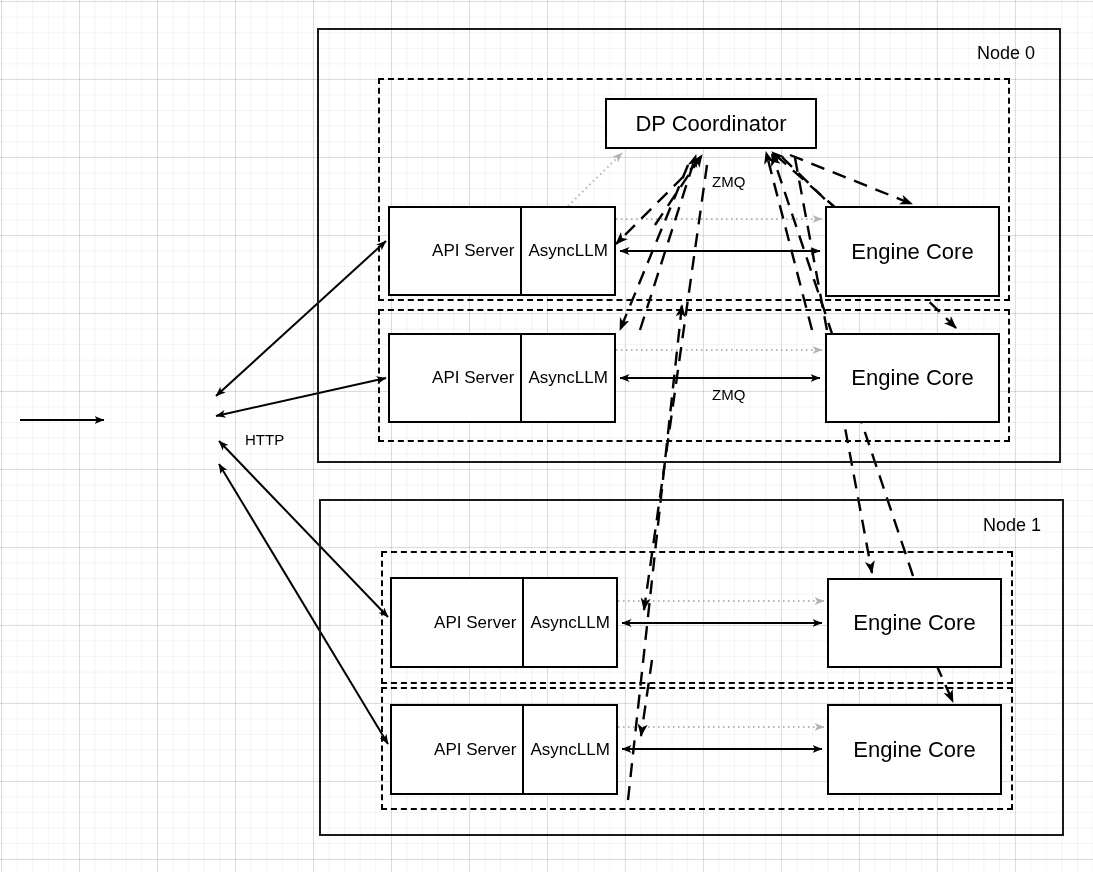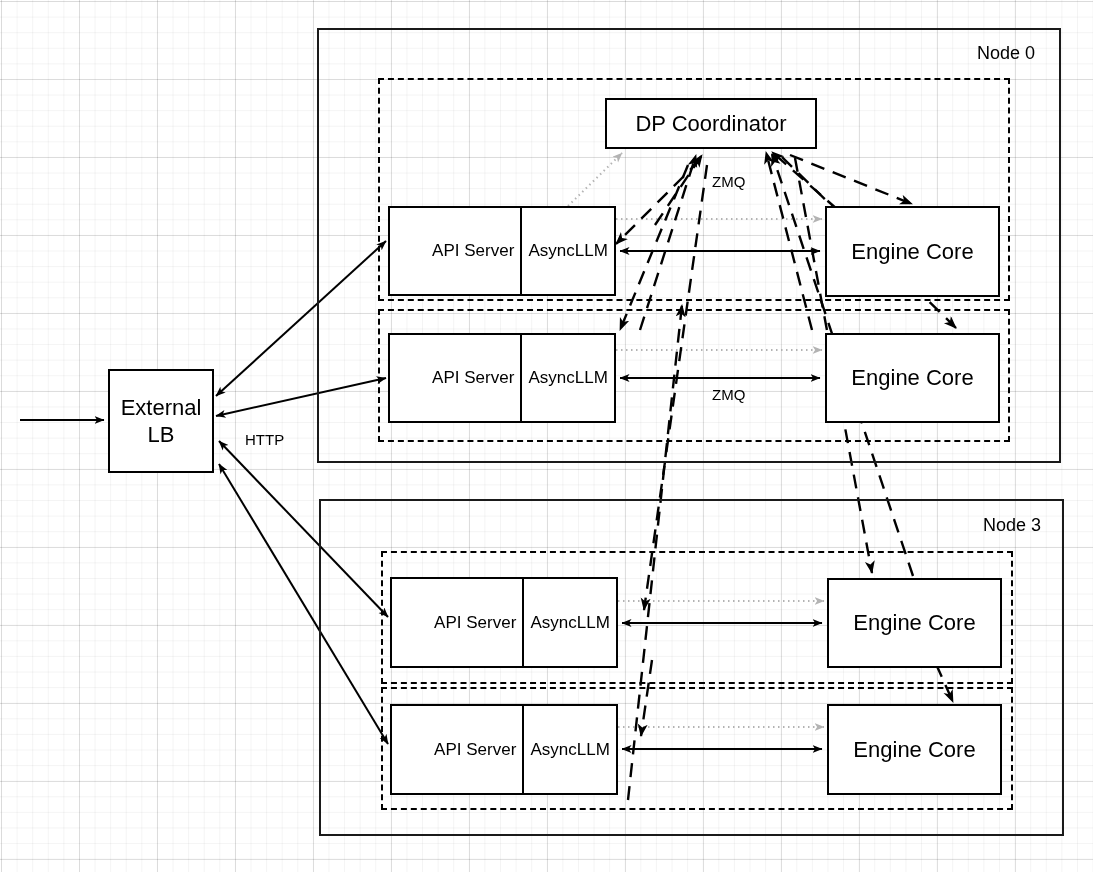--- a/index.html
+++ b/index.html
@@ -208,21 +208,21 @@
     </div>
   </div>
 
   <div class="box" style="left:825px; top:333px; width:175px; height:90px;">
     <span>Engine Core</span>
   </div>
 
   <div class="edge-label" style="left:712px; top:386px;">ZMQ</div>
 
   <div class="container-solid" style="left:319px; top:499px; width:745px; height:337px;"></div>
-  <div class="node-label" style="left:983px; top:515px;">Node 3</div>
+  <div class="node-label" style="left:983px; top:515px;">Node 1</div>
 
   <div class="container-dashed" style="left:381px; top:551px; width:632px; height:133px;"></div>
 
   <div class="split-box" style="left:390px; top:577px; width:228px; height:91px;">
     <div class="split-cell left">
       <span>API Server</span>
     </div>
     <div class="split-cell">
       <span>AsyncLLM</span>
     </div>
@@ -240,20 +240,16 @@
     </div>
     <div class="split-cell">
       <span>AsyncLLM</span>
     </div>
   </div>
 
   <div class="box" style="left:827px; top:704px; width:175px; height:91px;">
     <span>Engine Core</span>
   </div>
 
-  <div class="box" style="left:108px; top:369px; width:106px; height:104px; flex-direction:column;">
-    <span>External</span>
-    <span>LB</span>
-  </div>
 
   <div class="edge-label" style="left:245px; top:431px;text-align:right;">HTTP</div>
 
 </div>
 
 </body></html>

